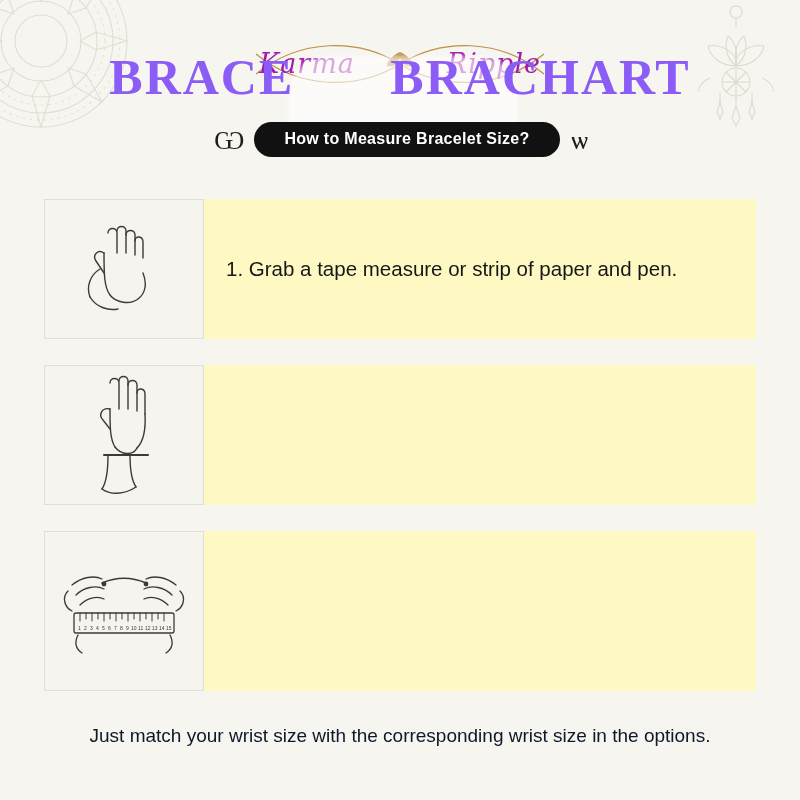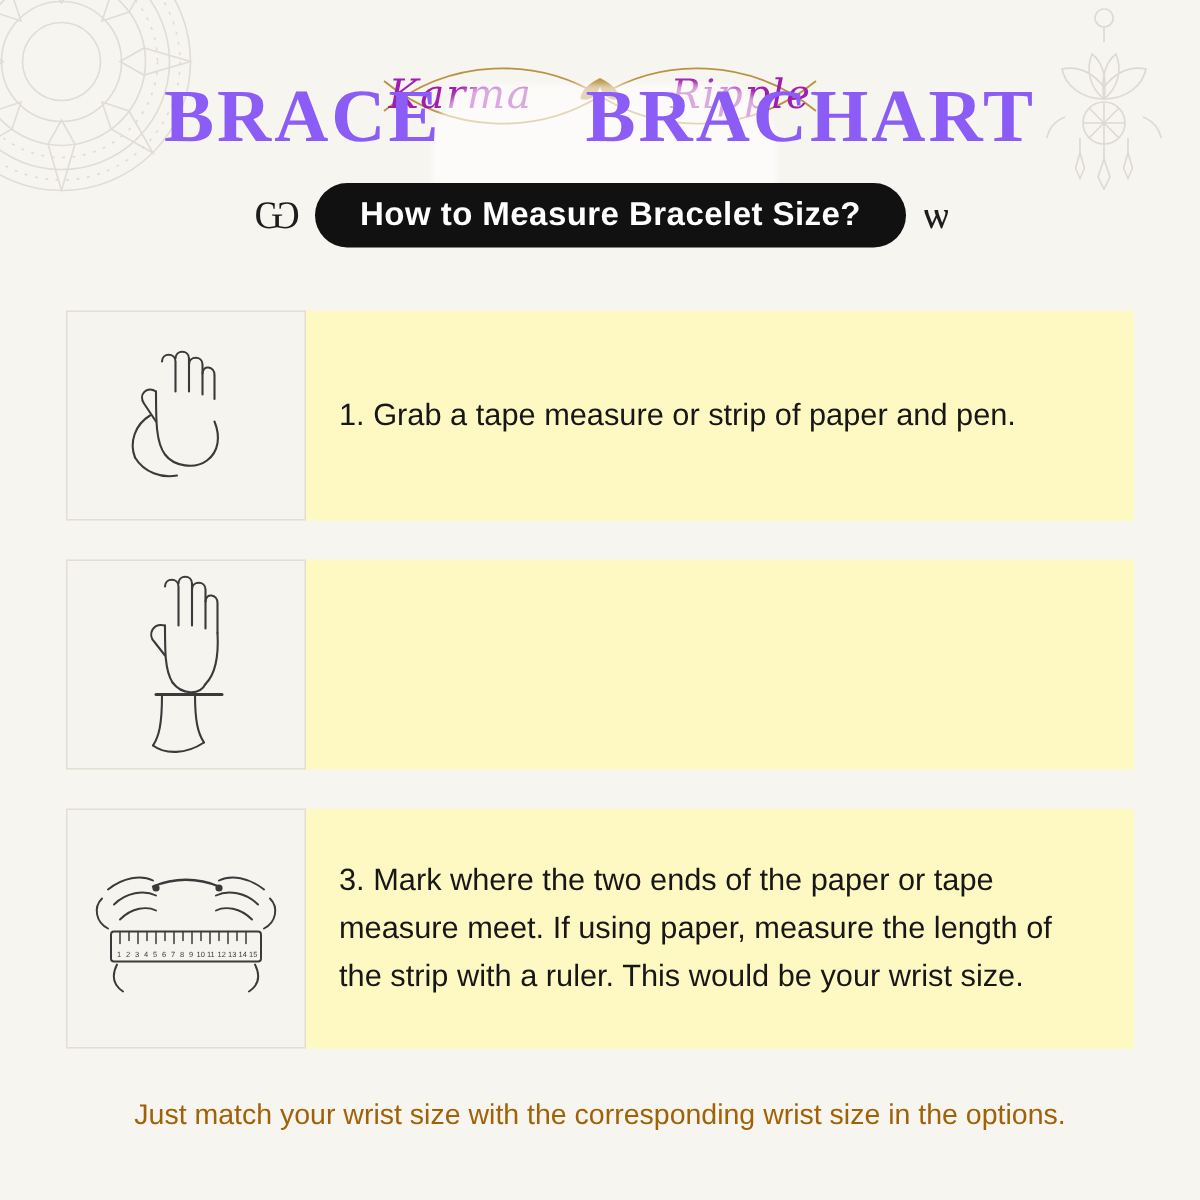--- a/index.html
+++ b/index.html
@@ -86,21 +86,21 @@
     font-size: 26px;
     color: #1d1d1d;
     line-height: 1;
     letter-spacing: -2px;
   }
   .subtitle-pill {
     background: #111111;
     color: #ffffff;
     border-radius: 22px;
     padding: 8px 30px 9px;
-    font-size: 22px;
+    font-size: 16px;
     font-weight: 700;
     letter-spacing: .3px;
     white-space: nowrap;
   }
 
   
   .wash {
     position: absolute;
     top: 56px;
     left: 288px;
@@ -142,21 +142,21 @@
     padding: 10px 24px 10px 22px;
     font-size: 20.5px;
     line-height: 1.55;
     color: #171717;
   }
   .step.s3 .step-figure { min-height: 158px; }
 
   .footer-note {
     text-align: center;
     font-size: 19px;
-    color: #a16207;
+    color: #0f172a;
     padding: 8px 20px 0;
   }
 </style>
 </head>
 <body>
 
 <span class="mandala tl">
   <svg width="190" height="190" viewBox="0 0 190 190" fill="none" stroke="#cfcabd" stroke-width="1.1">
     <circle cx="95" cy="95" r="26"></circle>
     <circle cx="95" cy="95" r="40"></circle>
@@ -293,18 +293,17 @@
           <text x="77" y="79">10</text>
             <text x="84" y="79">11</text>
             <text x="91" y="79">12</text>
           <text x="98" y="79">13</text>
             <text x="105" y="79">14</text>
             <text x="112" y="79">15</text>
         </g>
         <path d="M24 84 c-4 8-2 14 4 18 M116 84 c4 8 2 14-4 18"></path>
       </svg>
     </div>
-    <div class="step-text">3. Mark where the two ends of the paper or tape measure meet. If using paper, measure the length of the strip with a ruler. This would be your wrist size.</div>
   </div>
 
 </div>
 
 <div class="footer-note">Just match your wrist size with the corresponding wrist size in the options.</div>
 
 </body></html>

